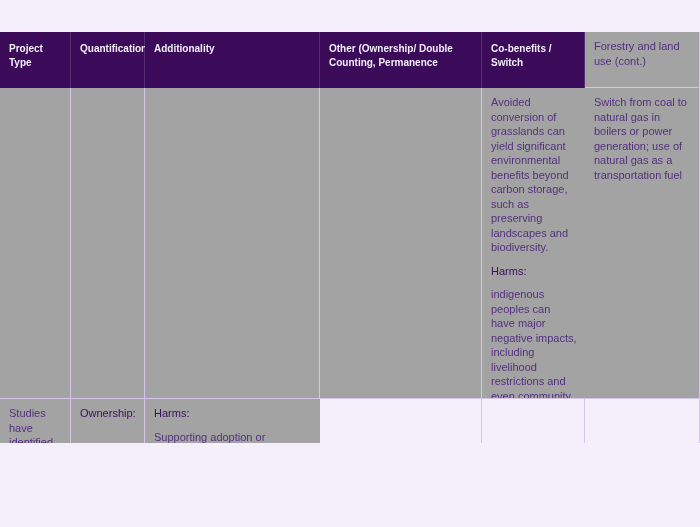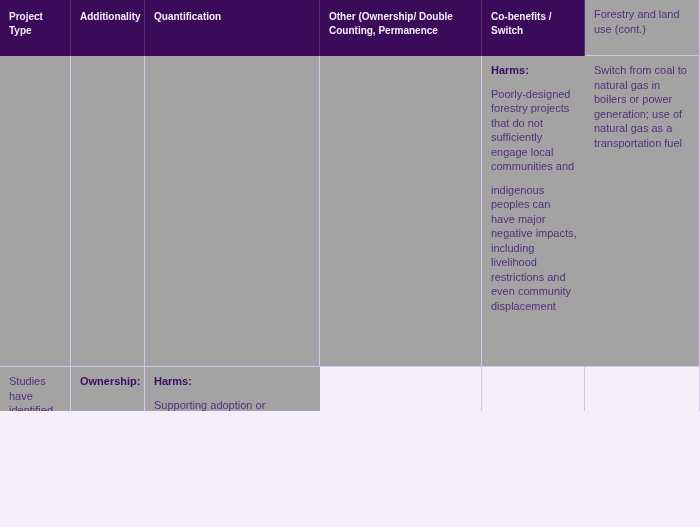--- a/index.html
+++ b/index.html
@@ -5,20 +5,21 @@
   html, body { margin: 0; padding: 0; }
   body {
     font-family: "Liberation Sans", sans-serif;
     background: #f4effa;
   }
   .table-wrap {
     width: 700px;
     height: 411px;
     overflow: hidden;
     background: #f4effa;
+    margin-top: 32px;
   }
   .grid {
     display: grid;
     grid-template-columns: 71px 74px 175px 162px 103px 115px;
     grid-template-rows: 56px 311px 156px 1fr;
     width: 700px;
     height: 530px;
   }
   .hcell {
     background: #3b0b59;
@@ -39,52 +40,52 @@
     padding: 7px 8px 6px 9px;
     border-right: 1px solid #d5c5e8;
     border-bottom: 1px solid #d5c5e8;
     box-sizing: border-box;
     overflow: hidden;
   }
   .cell.last-col { border-right: none; }
   .cell p { margin: 0 0 9px 0; }
   .cell p:last-child { margin-bottom: 0; }
   .bold-label {
-    font-weight: bold;
+    font-weight: normal;
     color: #3d0d60;
   }
   .sliver {
     background: #f4effa;
     border-right: 1px solid #d5c5e8;
     box-sizing: border-box;
   }
   .sliver.last-col { border-right: none; }
 </style>
 </head>
 <body>
 
 <div class="table-wrap">
   <div class="grid">
 
     <div class="hcell">Project Type</div>
+    <div class="hcell">Quantification</div>
     <div class="hcell">Additionality</div>
-    <div class="hcell">Quantification</div>
     <div class="hcell">Other (Ownership/ Double Counting, Permanence</div>
     <div class="hcell">Co-benefits / Switch</div>
 
     <div class="cell">
       <p>Forestry and land use (cont.)</p>
     </div>
     <div class="cell"></div>
     <div class="cell"></div>
     <div class="cell"></div>
     <div class="cell"></div>
     <div class="cell last-col">
+      <p>Avoided conversion of grasslands can yield significant environmental benefits beyond carbon storage, such as preserving landscapes and biodiversity.</p>
       <p class="bold-label">Harms:</p>
-      <p>Poorly-designed forestry projects that do not sufficiently engage local communities and</p>
       <p>indigenous peoples can have major negative impacts, including livelihood restrictions and even community displacement</p>
     </div>
 
     <div class="cell">
       <p>Switch from coal to natural gas in boilers or power generation; use of natural gas as a transportation fuel</p>
     </div>
     <div class="cell">
       <p>Studies have identified significant uncertainties in assessment of investment barriers to fuel switching, and point to new natural gas projects becoming increasingly common practice and non-additional.</p>
     </div>
     <div class="cell">

